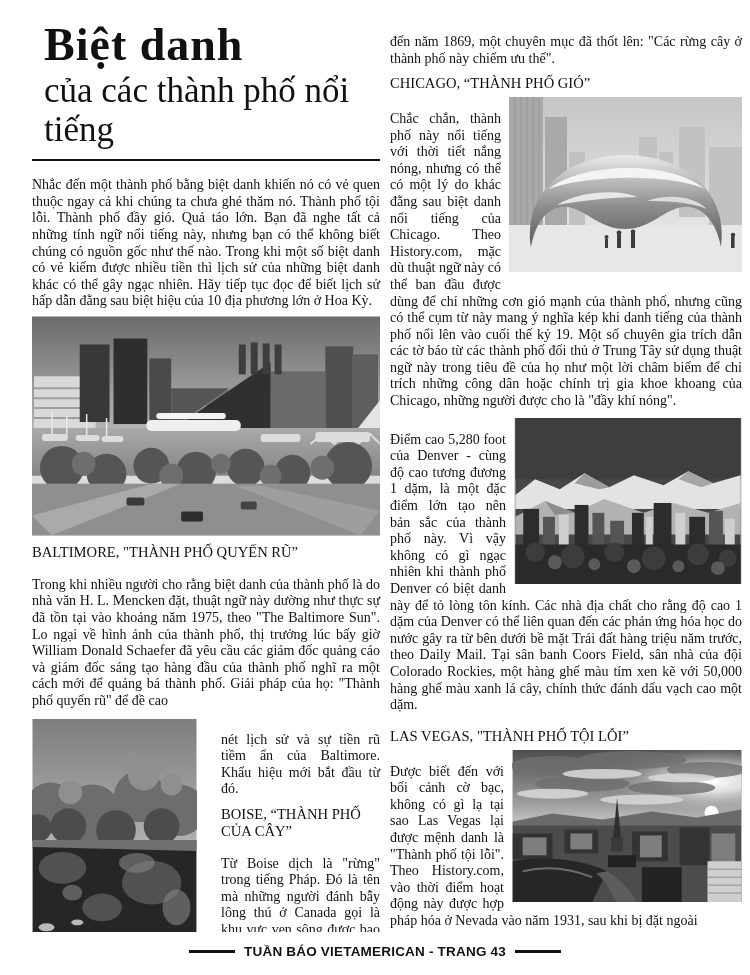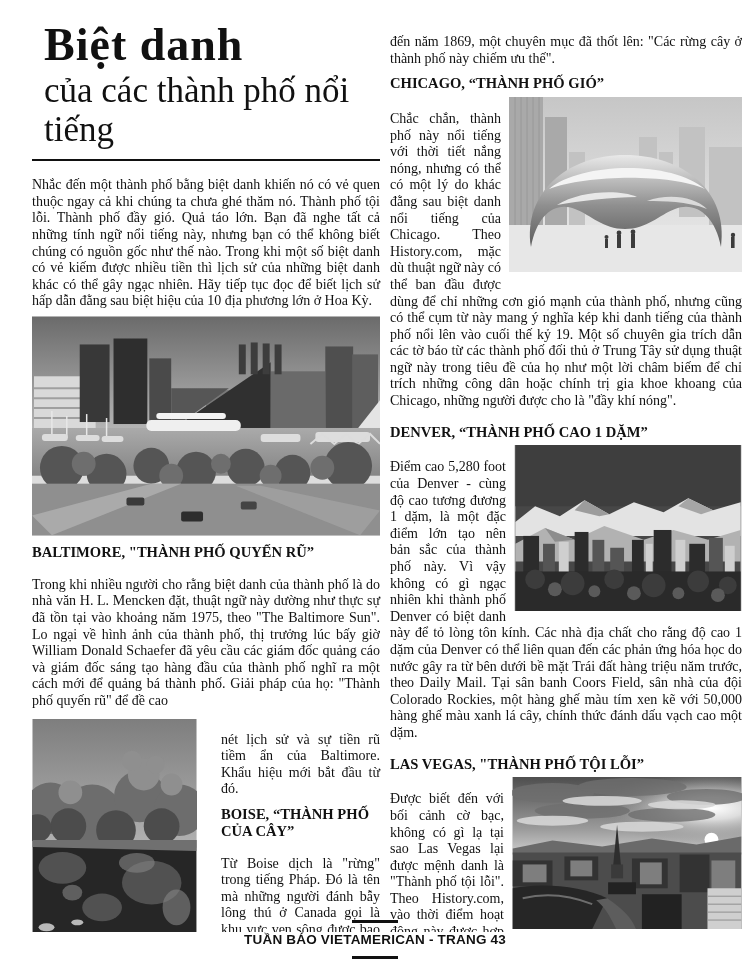--- a/index.html
+++ b/index.html
@@ -6,29 +6,29 @@
   .page{width:750px;height:975px;background:#fff;position:relative;overflow:hidden;
         font-family:"Liberation Serif","DejaVu Serif",serif;color:#111;margin:0 auto;}
   .cols{display:flex;gap:10px;box-sizing:border-box;padding:18px 4px 0 32px;height:932px;overflow:hidden;}
   .col{flex:none;}
   .col-left{width:348px;}
   .col-right{width:352px;}
   .masthead{padding:4px 0 10px 12px;border-bottom:2px solid #111;}
   .t1{font-size:46px;font-weight:bold;line-height:1.02;letter-spacing:1px;}
   .t2{font-size:35px;line-height:1.12;margin-top:2px;}
   .body{font-size:14px;line-height:16.6px;text-align:justify;margin:16px 0 6px;}
-  h3{font-size:14.6px;font-weight:bold;margin:8px 0 3px;line-height:1.15;}
+  h3{font-size:14.6px;font-weight:normal;margin:8px 0 3px;line-height:1.15;}
   .photo{display:block;background:#ddd;}
   .photo-full{margin:4px 0 8px;}
   .float-l{float:left;margin:3px 24px 4px 0;}
   .float-r{float:right;margin:2px 0 6px 8px;}
   .flow{display:flow-root;}
   footer{position:absolute;left:0;right:0;bottom:16px;display:flex;align-items:center;justify-content:center;
          gap:9px;font-family:"Liberation Sans",sans-serif;font-weight:bold;font-size:13.5px;
-         letter-spacing:.2px;color:#111;flex-direction:column;}
+         letter-spacing:.2px;color:#111;}
   .rule{width:46px;height:3px;background:#111;}
 </style>
 </head>
 <body>
 
 <div class="page">
   <div class="cols">
 
     <div class="col col-left">
       <header class="masthead">
@@ -221,21 +221,20 @@
               <circle cx="124" cy="135" r="2.4"></circle>
             <rect x="96" y="142" width="3" height="9"></rect>
               <circle cx="97.5" cy="140" r="2"></circle>
             <rect x="222" y="140" width="3.6" height="11"></rect>
               <circle cx="224" cy="138" r="2.2"></circle>
           </g>
         </svg>
         <p class="body">Chắc chắn, thành phố này nổi tiếng với thời tiết nắng nóng, nhưng có thể có một lý do khác đằng sau biệt danh nổi tiếng của Chicago. Theo History.com, mặc dù thuật ngữ này có thể ban đầu được dùng để chỉ những cơn gió mạnh của thành phố, nhưng cũng có thể cụm từ này mang ý nghĩa kép khi danh tiếng của thành phố nổi lên vào cuối thế kỷ 19. Một số chuyên gia trích dẫn các tờ báo từ các thành phố đối thủ ở Trung Tây sử dụng thuật ngữ này trong tiêu đề của họ như một lời châm biếm để chỉ trích những công dân hoặc chính trị gia khoe khoang của Chicago, những người được cho là "đầy khí nóng".</p>
       </div>
 
-      <h3>DENVER, “THÀNH PHỐ CAO 1 DẶM”</h3>
       <div class="flow">
         <svg class="photo float-r" width="228" height="166" viewBox="0 0 228 168" aria-hidden="true">
           <rect width="228" height="168" fill="#474747"></rect>
           <rect width="228" height="62" fill="#3e3e3e"></rect>
           <polygon points="0,78 20,62 45,72 70,56 95,70 120,58 150,68 175,54 200,66 228,58 228,92 0,92" fill="#e3e3e3"></polygon>
           <polygon points="70,56 95,70 85,72 60,66" fill="#9c9c9c"></polygon>
           <polygon points="175,54 200,66 188,70 165,62" fill="#a6a6a6"></polygon>
           <polygon points="0,100 30,84 60,96 90,82 130,96 160,86 195,96 228,86 228,118 0,118" fill="#b2b2b2"></polygon>
           <polygon points="30,84 60,96 40,98" fill="#8d8d8d"></polygon>
           <g fill="#2c2c2c">

